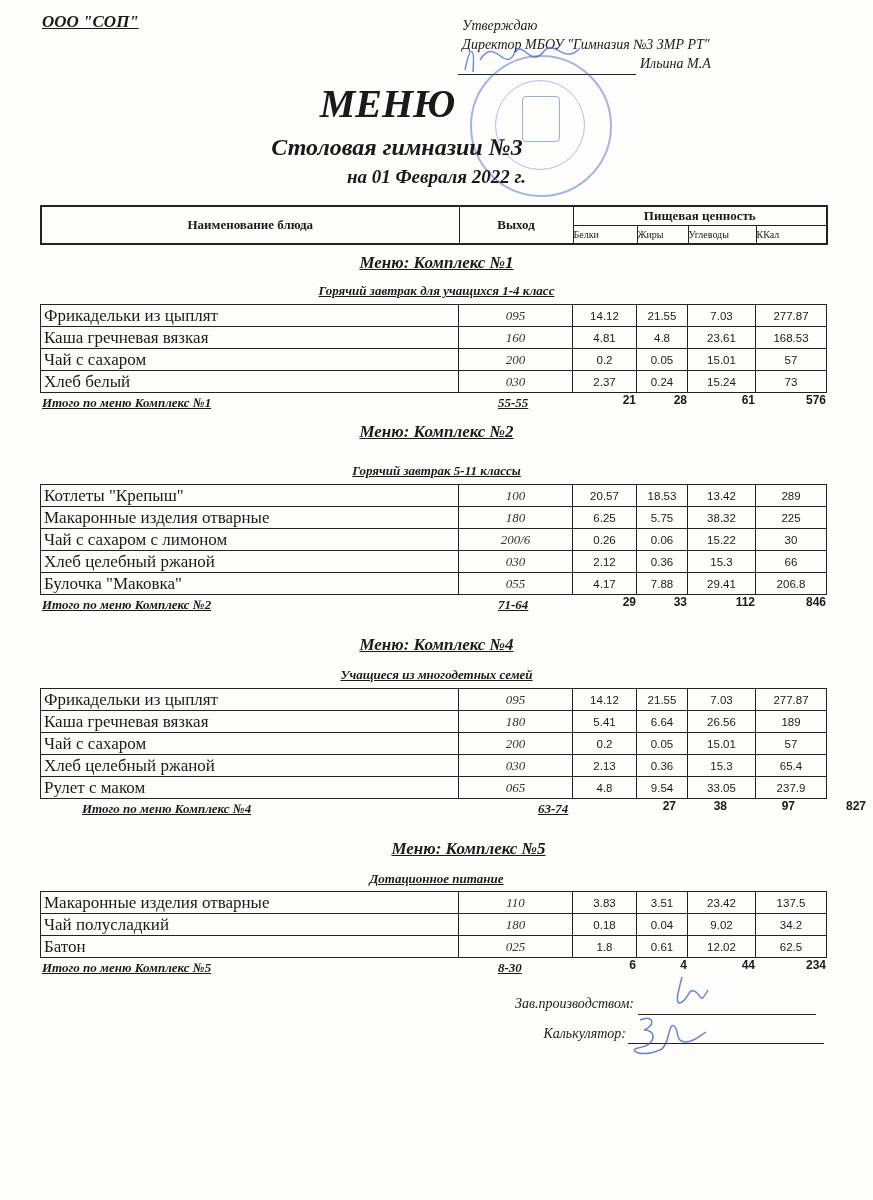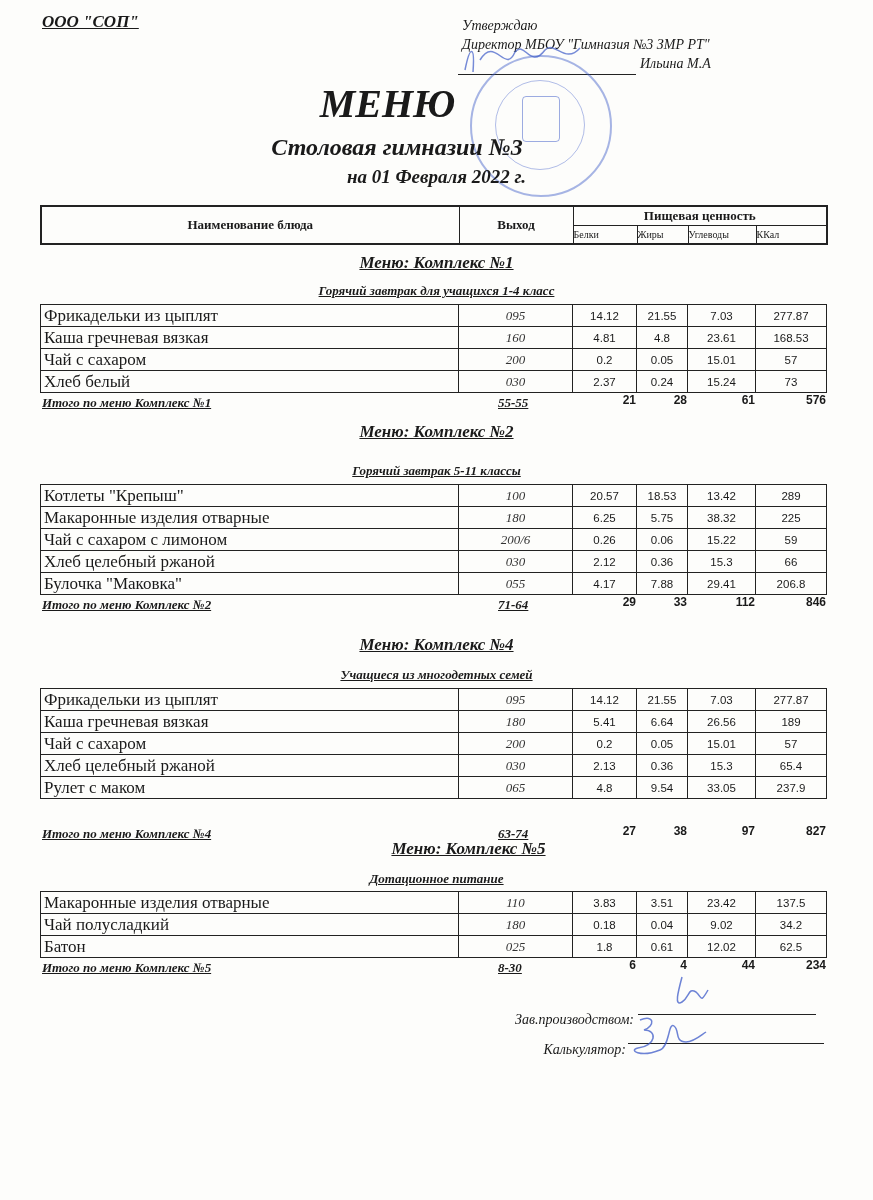--- a/index.html
+++ b/index.html
@@ -46,21 +46,21 @@
 
   .total-row { position: absolute; left: 40px; width: 786px; height: 18px; }
   .total-label { position: absolute; left: 2px; top: 0; font-size: 13px; font-weight: bold; font-style: italic; text-decoration: underline; }
   .total-out { position: absolute; left: 458px; width: 114px; top: 0; font-size: 13px; font-weight: bold; font-style: italic; text-decoration: underline; }
   .total-num { position: absolute; top: -2px; text-align: right; font-family: "Liberation Sans", sans-serif; font-weight: bold; font-size: 12px; }
   .tn-b { left: 532px; width: 64px; }
   .tn-f { left: 596px; width: 51px; }
   .tn-u { left: 647px; width: 68px; }
   .tn-k { left: 715px; width: 71px; }
 
-  .sign-label { font-size: 14px; font-style: italic; text-align: right; margin-top: 16px; }
+  .sign-label { font-size: 14px; font-style: italic; text-align: right; }
   .sign-line { border-top: 1px solid #222; }
 </style>
 </head>
 <body>
 
 <div class="abs company">ООО "СОП"</div>
 <div class="abs approve">
   <div>Утверждаю</div>
   <div>Директор МБОУ "Гимназия №3 ЗМР РТ"</div>
 </div>
@@ -184,21 +184,21 @@
     <td class="num">5.75</td>
     <td class="num">38.32</td>
     <td class="num">225</td>
   </tr>
   <tr>
     <td class="dish">Чай с сахаром с лимоном</td>
     <td class="out">200/6</td>
     <td class="num">0.26</td>
     <td class="num">0.06</td>
     <td class="num">15.22</td>
-    <td class="num">59</td>
+    <td class="num">30</td>
   </tr>
   <tr>
     <td class="dish">Хлеб  целебный ржаной</td>
     <td class="out">030</td>
     <td class="num">2.12</td>
     <td class="num">0.36</td>
     <td class="num">15.3</td>
     <td class="num">66</td>
   </tr>
   <tr>
@@ -267,21 +267,21 @@
   <tr>
     <td class="dish">Рулет с маком</td>
     <td class="out">065</td>
     <td class="num">4.8</td>
     <td class="num">9.54</td>
     <td class="num">33.05</td>
     <td class="num">237.9</td>
   </tr>
 </tbody>
   </table>
-<div class="total-row" style="top:826px;">
+<div class="total-row" style="top:801px;margin-left:40px;">
   <span class="total-label">Итого по меню Комплекс №4</span>
   <span class="total-out">63-74</span>
   <span class="total-num tn-b">27</span>
   <span class="total-num tn-f">38</span>
   <span class="total-num tn-u">97</span>
   <span class="total-num tn-k">827</span>
 </div>
 
 <div class="abs sec-title" style="top:839px;margin-left:32px;">Меню: Комплекс №5</div>
 <div class="abs sec-sub" style="top:871px;">Дотационное питание</div>

